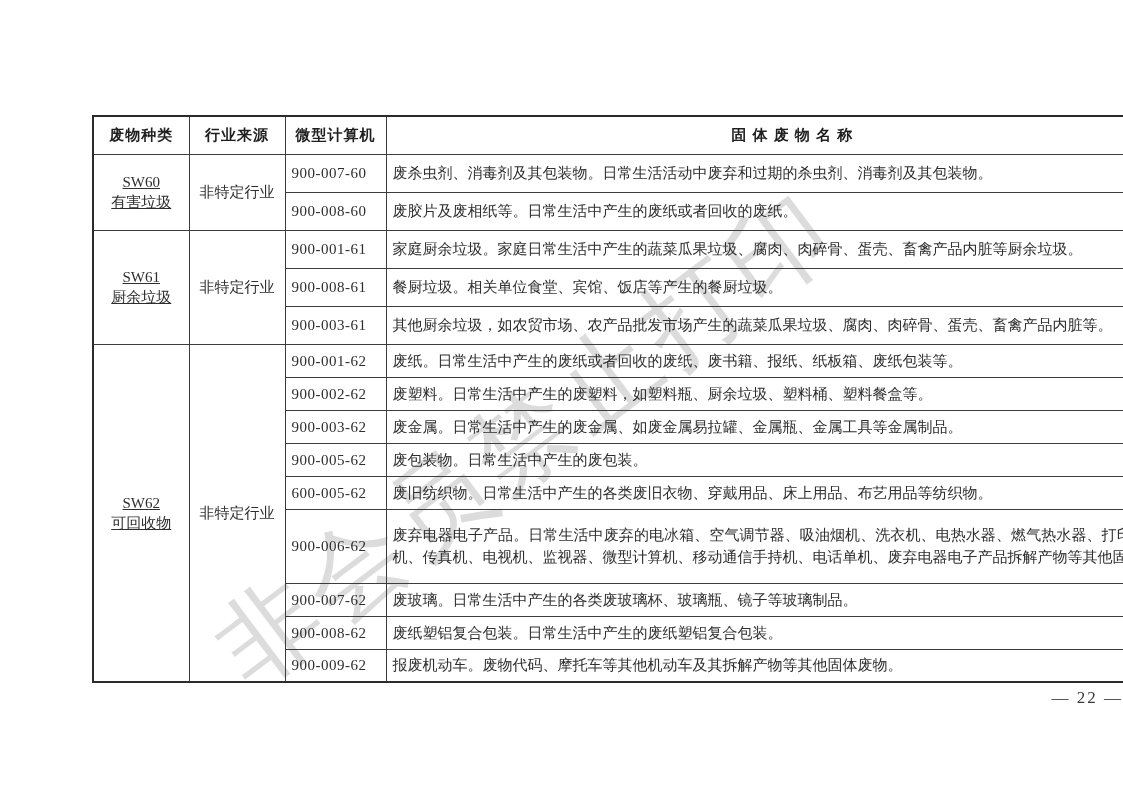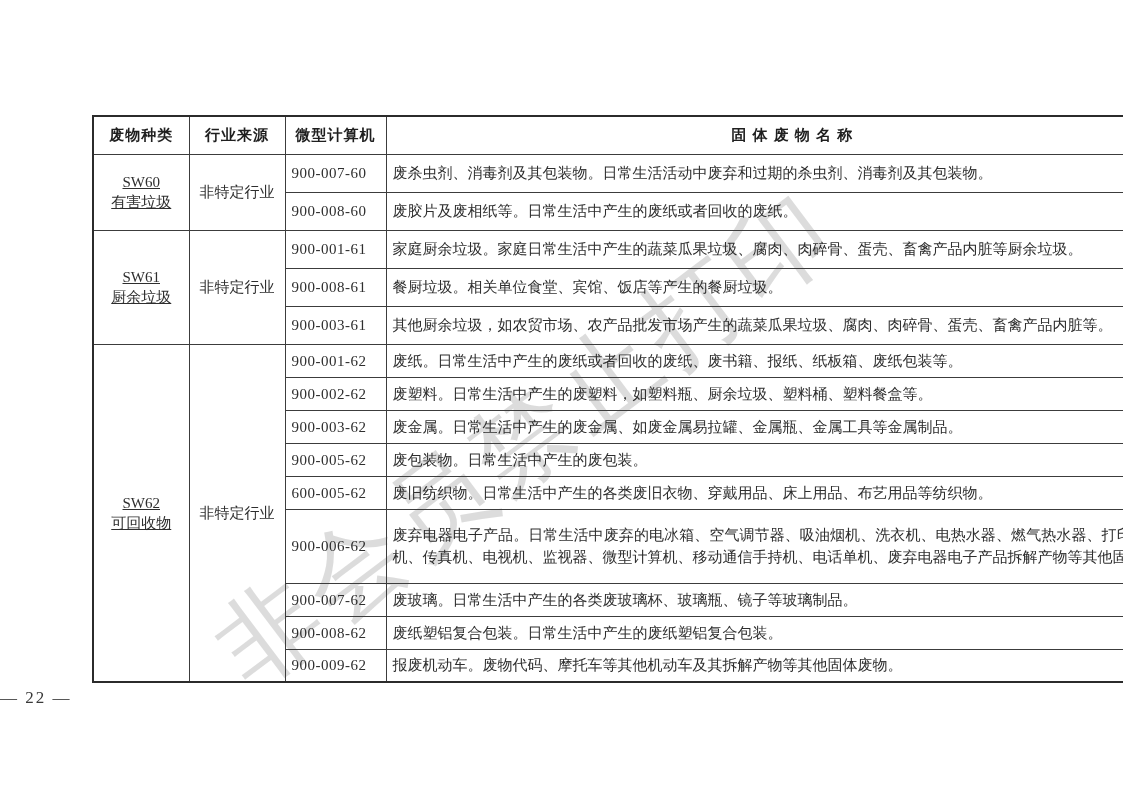--- a/index.html
+++ b/index.html
@@ -67,21 +67,21 @@
     text-align:justify;
   }
   tr.r38{height:38px;}
   tr.r33{height:33px;}
   tr.r74{height:74px;}
   .cat-line{display:block;line-height:20px;text-decoration:underline;}
   .pagenum{
     position:absolute;
     left:0;right:0;
     top:688px;
-    text-align:left;
+    text-align:right;
     font-size:17px;
     color:#3a3a3a;
     letter-spacing:2px;
     z-index:2;
   }
 </style>
 </head>
 <body>
 
 <div class="sheet">

